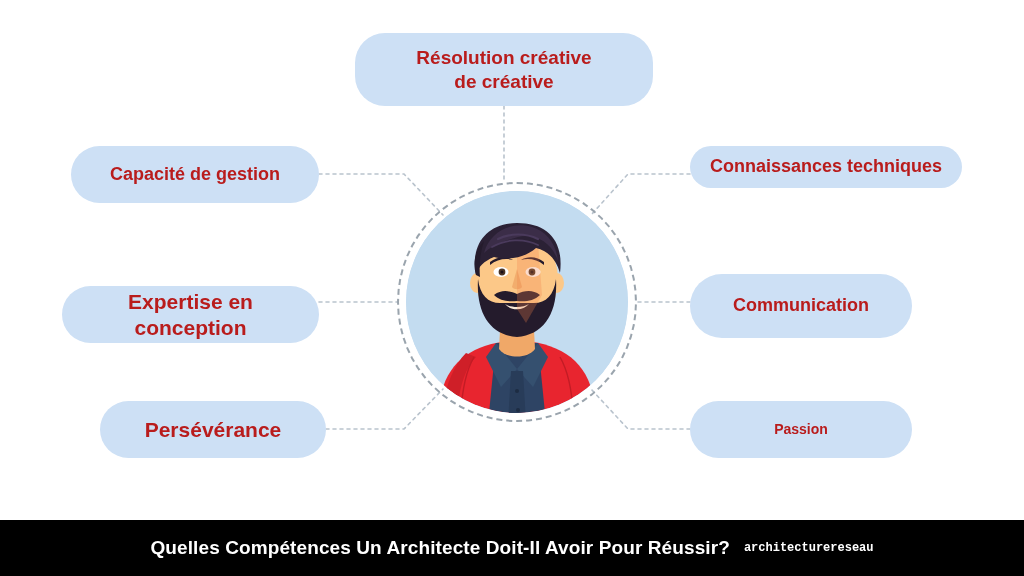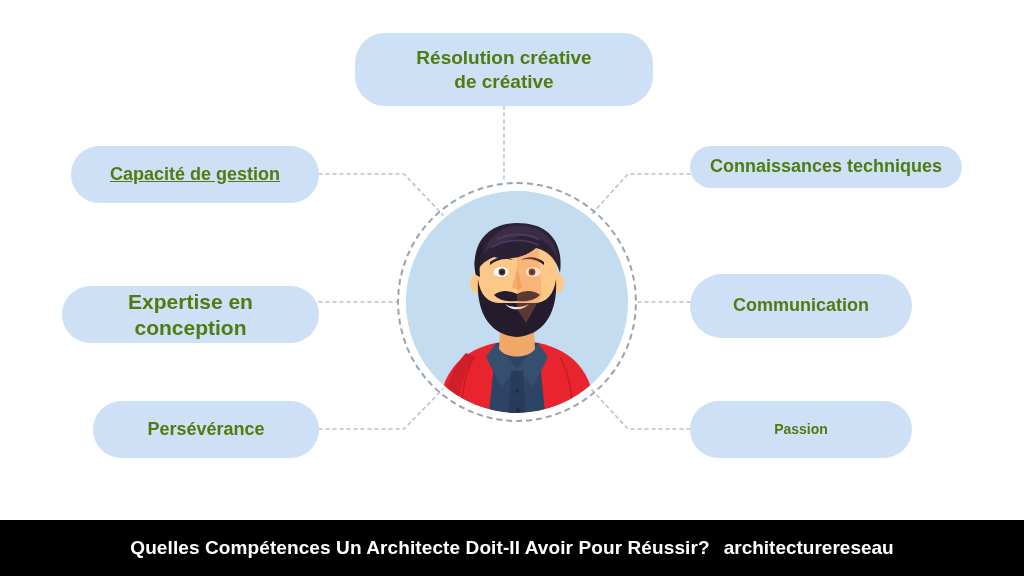--- a/index.html
+++ b/index.html
@@ -67,21 +67,21 @@
     height: 222px;
     display: block;
   }
 
   
   .pill {
     position: absolute;
     box-sizing: border-box;
     background: #cde0f5;
     border-radius: 34px;
-    color: #4d7c0f;
+    color: #b91c1c;
     font-weight: bold;
     display: flex;
     align-items: center;
     justify-content: center;
     text-align: center;
     line-height: 1.22;
     z-index: 3;
     padding: 20px 12px;
   }
 
@@ -92,35 +92,34 @@
     height: 73px;
     font-size: 19px;
     border-radius: 30px;
   }
   .pill-l1 {
     left: 71px;
     top: 146px;
     width: 248px;
     height: 57px;
     font-size: 18px;
-    text-decoration: underline;
   }
   .pill-l2 {
     left: 62px;
     top: 286px;
     width: 257px;
     height: 57px;
     font-size: 21px;
   }
   .pill-l3 {
-    left: 93px;
+    left: 100px;
     top: 401px;
     width: 226px;
     height: 57px;
-    font-size: 18px;
+    font-size: 21px;
   }
   .pill-r1 {
     left: 690px;
     top: 146px;
     width: 272px;
     height: 42px;
     font-size: 18px;
   }
   .pill-r2 {
     left: 690px;
@@ -153,22 +152,22 @@
   }
   #banner-title {
     color: #ffffff;
     font-size: 19px;
     font-weight: bold;
     letter-spacing: 0.1px;
     white-space: nowrap;
   }
   #banner-logo {
     color: #ffffff;
-    font-family: Liberation Sans, sans-serif;
-    font-size: 19px;
+    font-family: Liberation Mono, monospace;
+    font-size: 12px;
     font-weight: bold;
     margin-left: 14px;
     white-space: nowrap;
   }
 </style>
 </head>
 <body>
 
 <div id="stage">
 

